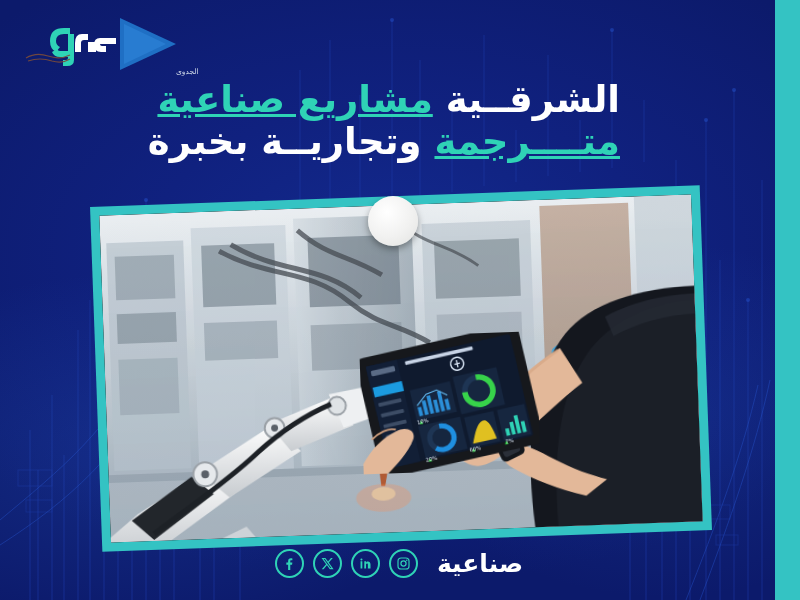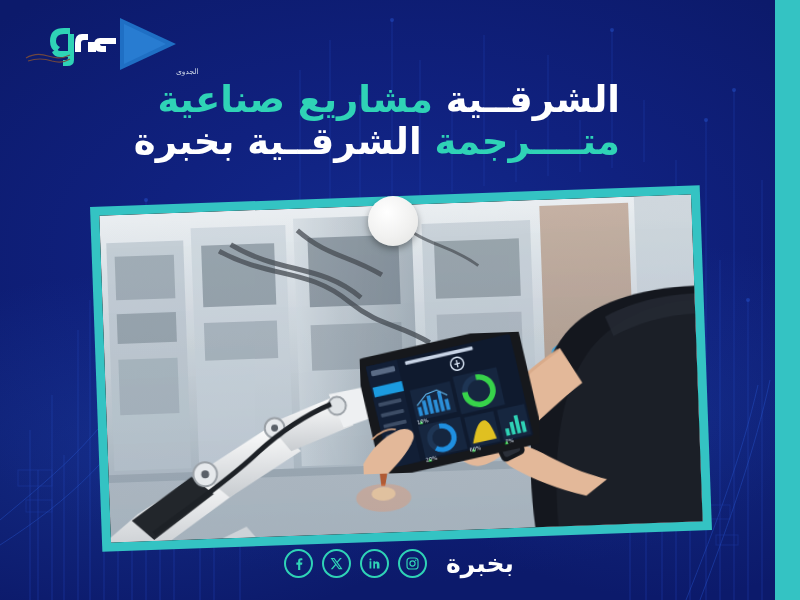--- a/index.html
+++ b/index.html
@@ -43,21 +43,21 @@
   
   .headline{
     position:absolute;right:180px;top:80px;
     text-align:right;line-height:1.08;
     font-weight:700;letter-spacing:0;
     white-space:nowrap;
     direction:rtl;
   }
   .hl-line{font-size:37px;display:block;margin-bottom:2px;}
   .w{color:#ffffff;text-align:right;}
-  .t{color:#2fd3b6;}
+  .t{color:#2fd3b6;text-decoration:underline;}
 
   
   .photo-wrap{
     position:absolute;left:96px;top:196px;width:610px;height:345px;
     transform:rotate(-2.05deg);
     transform-origin:50% 50%;
   }
   .photo-frame{
     position:absolute;inset:0;
     background:#34c3c3;
@@ -199,21 +199,21 @@
     </svg>
   </div>
 
   <div class="headline">
     <span class="hl-line">
       <span class="w">الشرقــية</span>
       <span class="t">مشاريع صناعية</span>
     </span>
     <span class="hl-line">
       <span class="t">متــــرجمة</span>
-      <span class="w">الشرقــية بخبرة</span>
+      <span class="w">وتجاريــة بخبرة</span>
     </span>
   </div>
 
   <div class="photo-wrap">
     <div class="photo-frame">
       <div class="photo">
         <div class="ph-bg"></div>
 
         <div class="ph-machines">
           <svg viewBox="0 0 600 330" preserveAspectRatio="none" aria-hidden="true">
@@ -413,16 +413,16 @@
         <path fill="currentColor" d="M6.94 8.5H4.1V20h2.84zM5.52 4a1.65 1.65 0 100 3.3 1.65 1.65 0 000-3.3M20 13.6c0-3.2-1.7-4.7-4-4.7-1.84 0-2.66 1.02-3.12 1.73V8.5H10.1c.04.8 0 11.5 0 11.5h2.78v-6.43c0-.25.02-.5.09-.68.2-.5.65-1.02 1.42-1.02 1 0 1.4.77 1.4 1.9V20H20z"></path>
       </svg>
     </div>
     <div class="soc">
       <svg width="15" height="15" viewBox="0 0 24 24" aria-hidden="true">
         <rect x="3.2" y="3.2" width="17.6" height="17.6" rx="5" fill="none" stroke="currentColor" stroke-width="1.9"></rect>
         <circle cx="12" cy="12" r="4.1" fill="none" stroke="currentColor" stroke-width="1.9"></circle>
         <circle cx="17.2" cy="6.9" r="1.25" fill="currentColor"></circle>
       </svg>
     </div>
-    <span class="brand-word">بخبرة</span>
+    <span class="brand-word">صناعية</span>
   </div>
 
 </div>
 
 </body></html>

